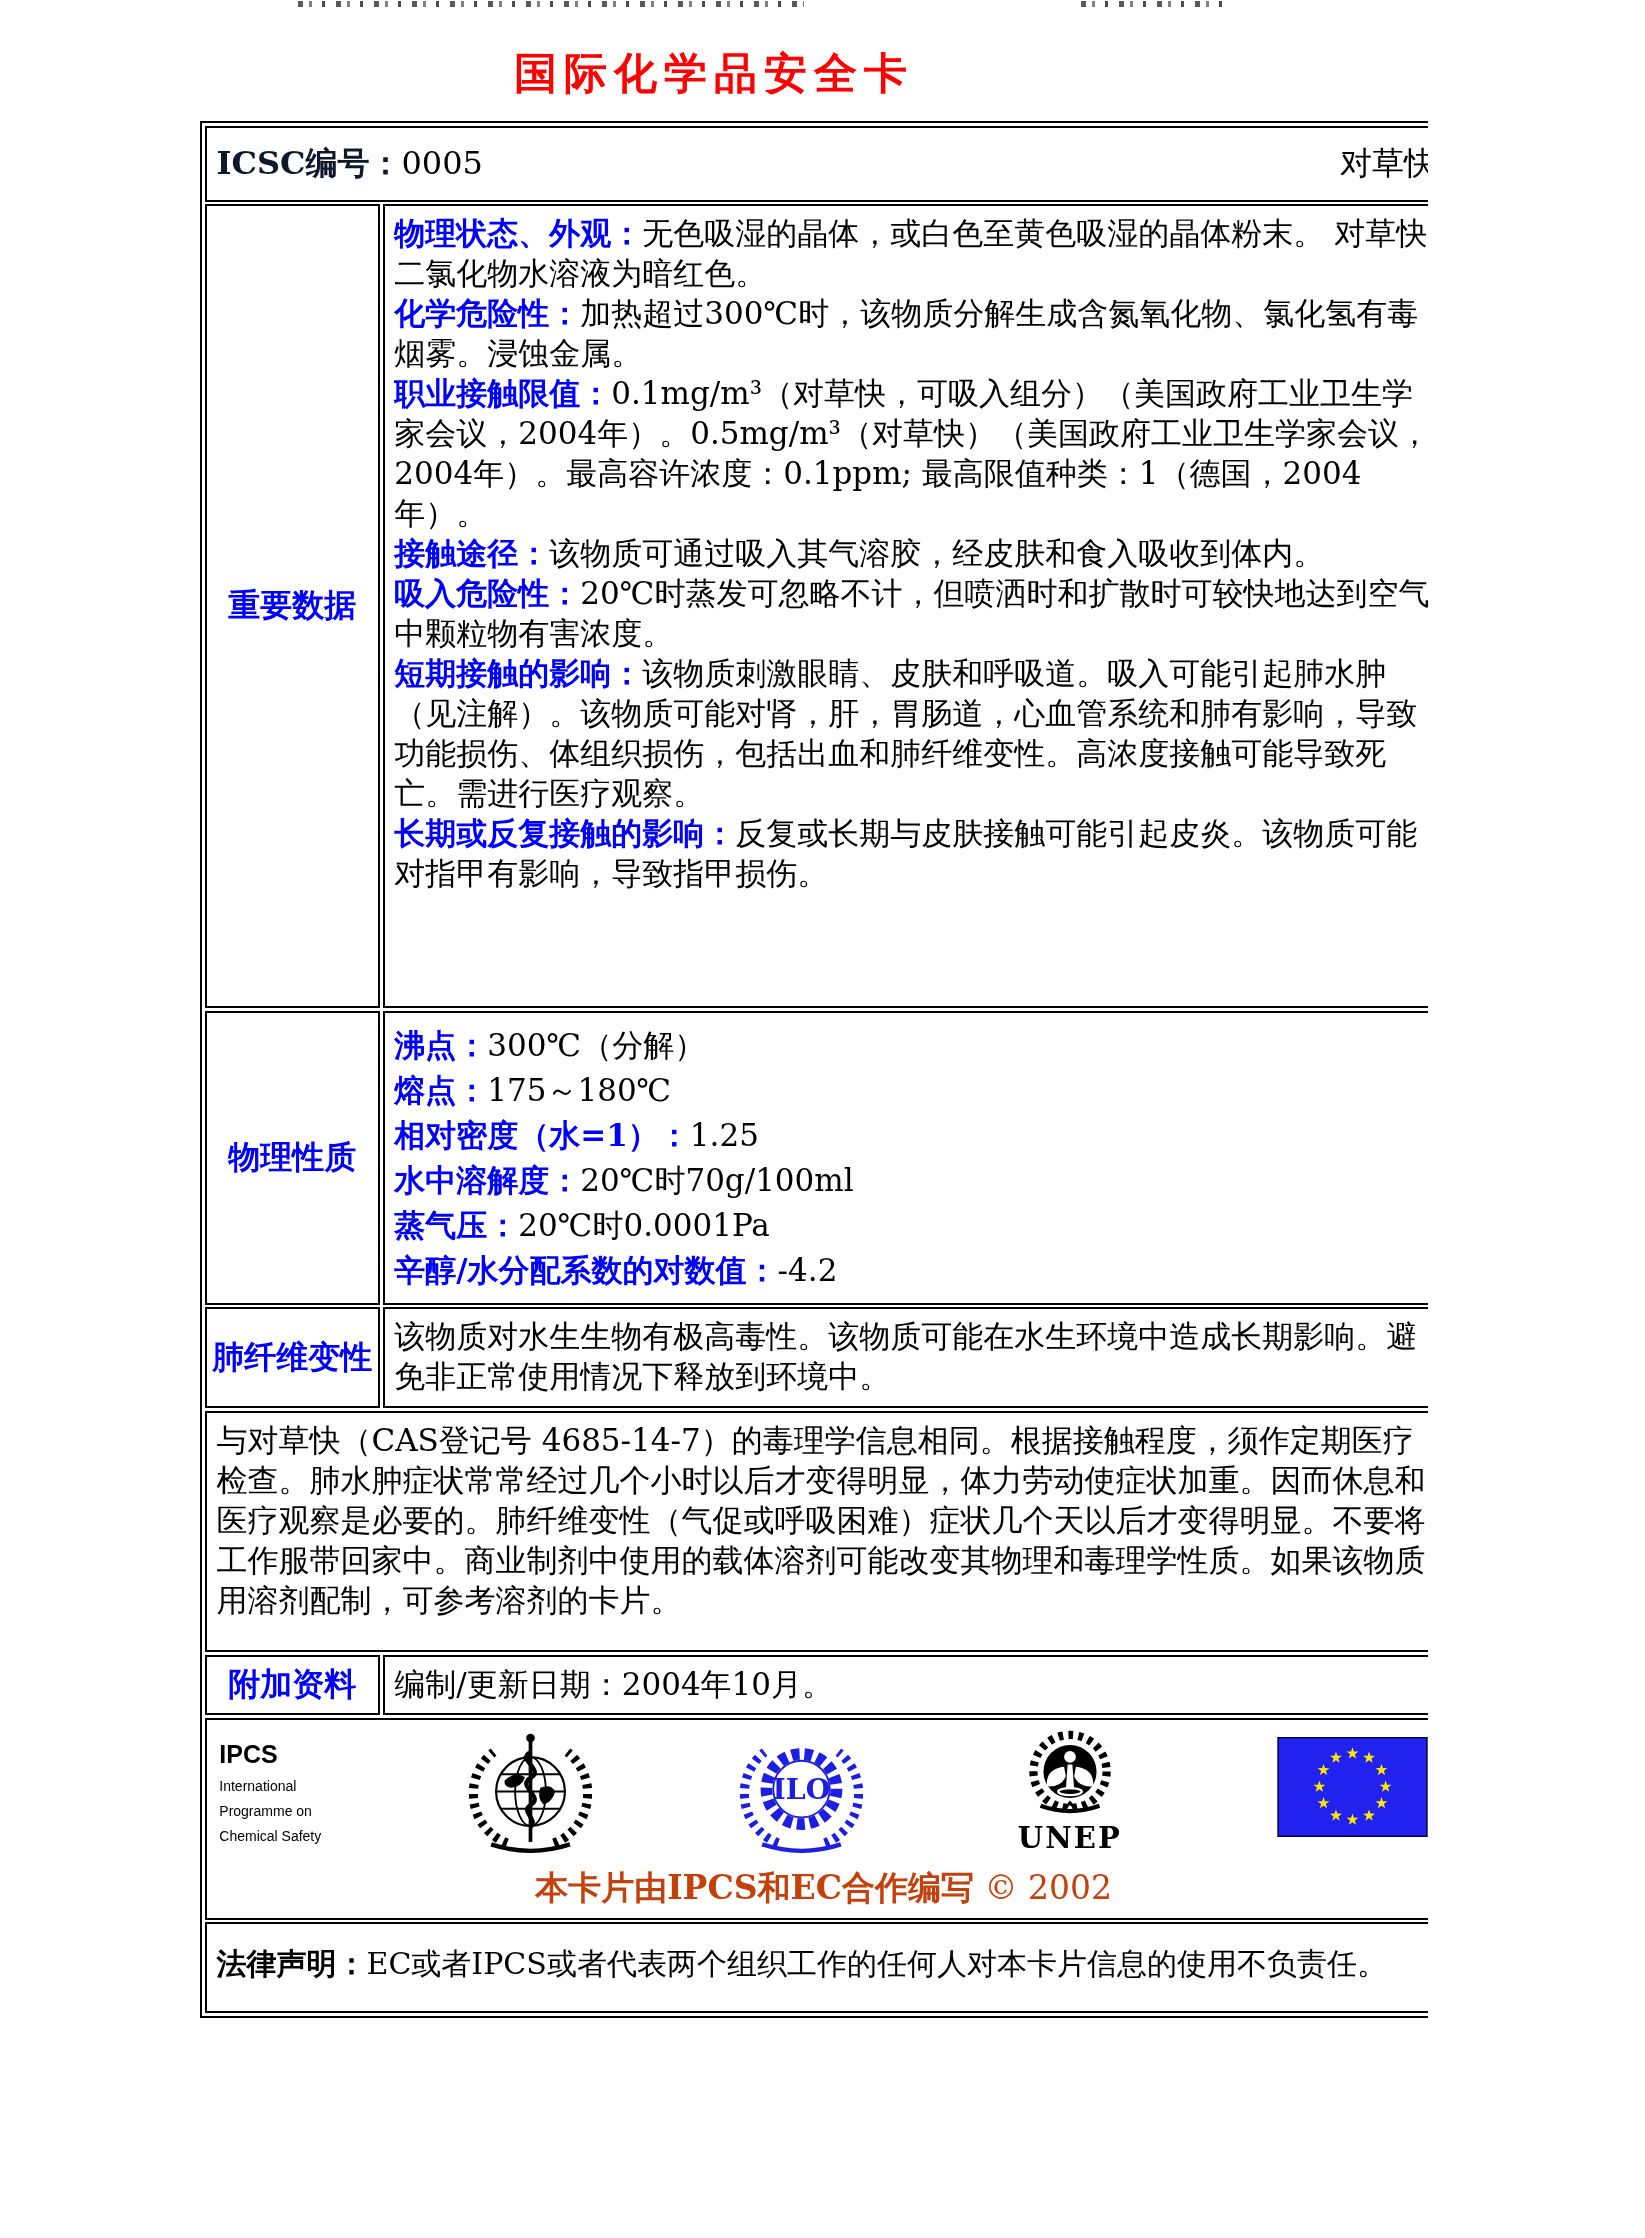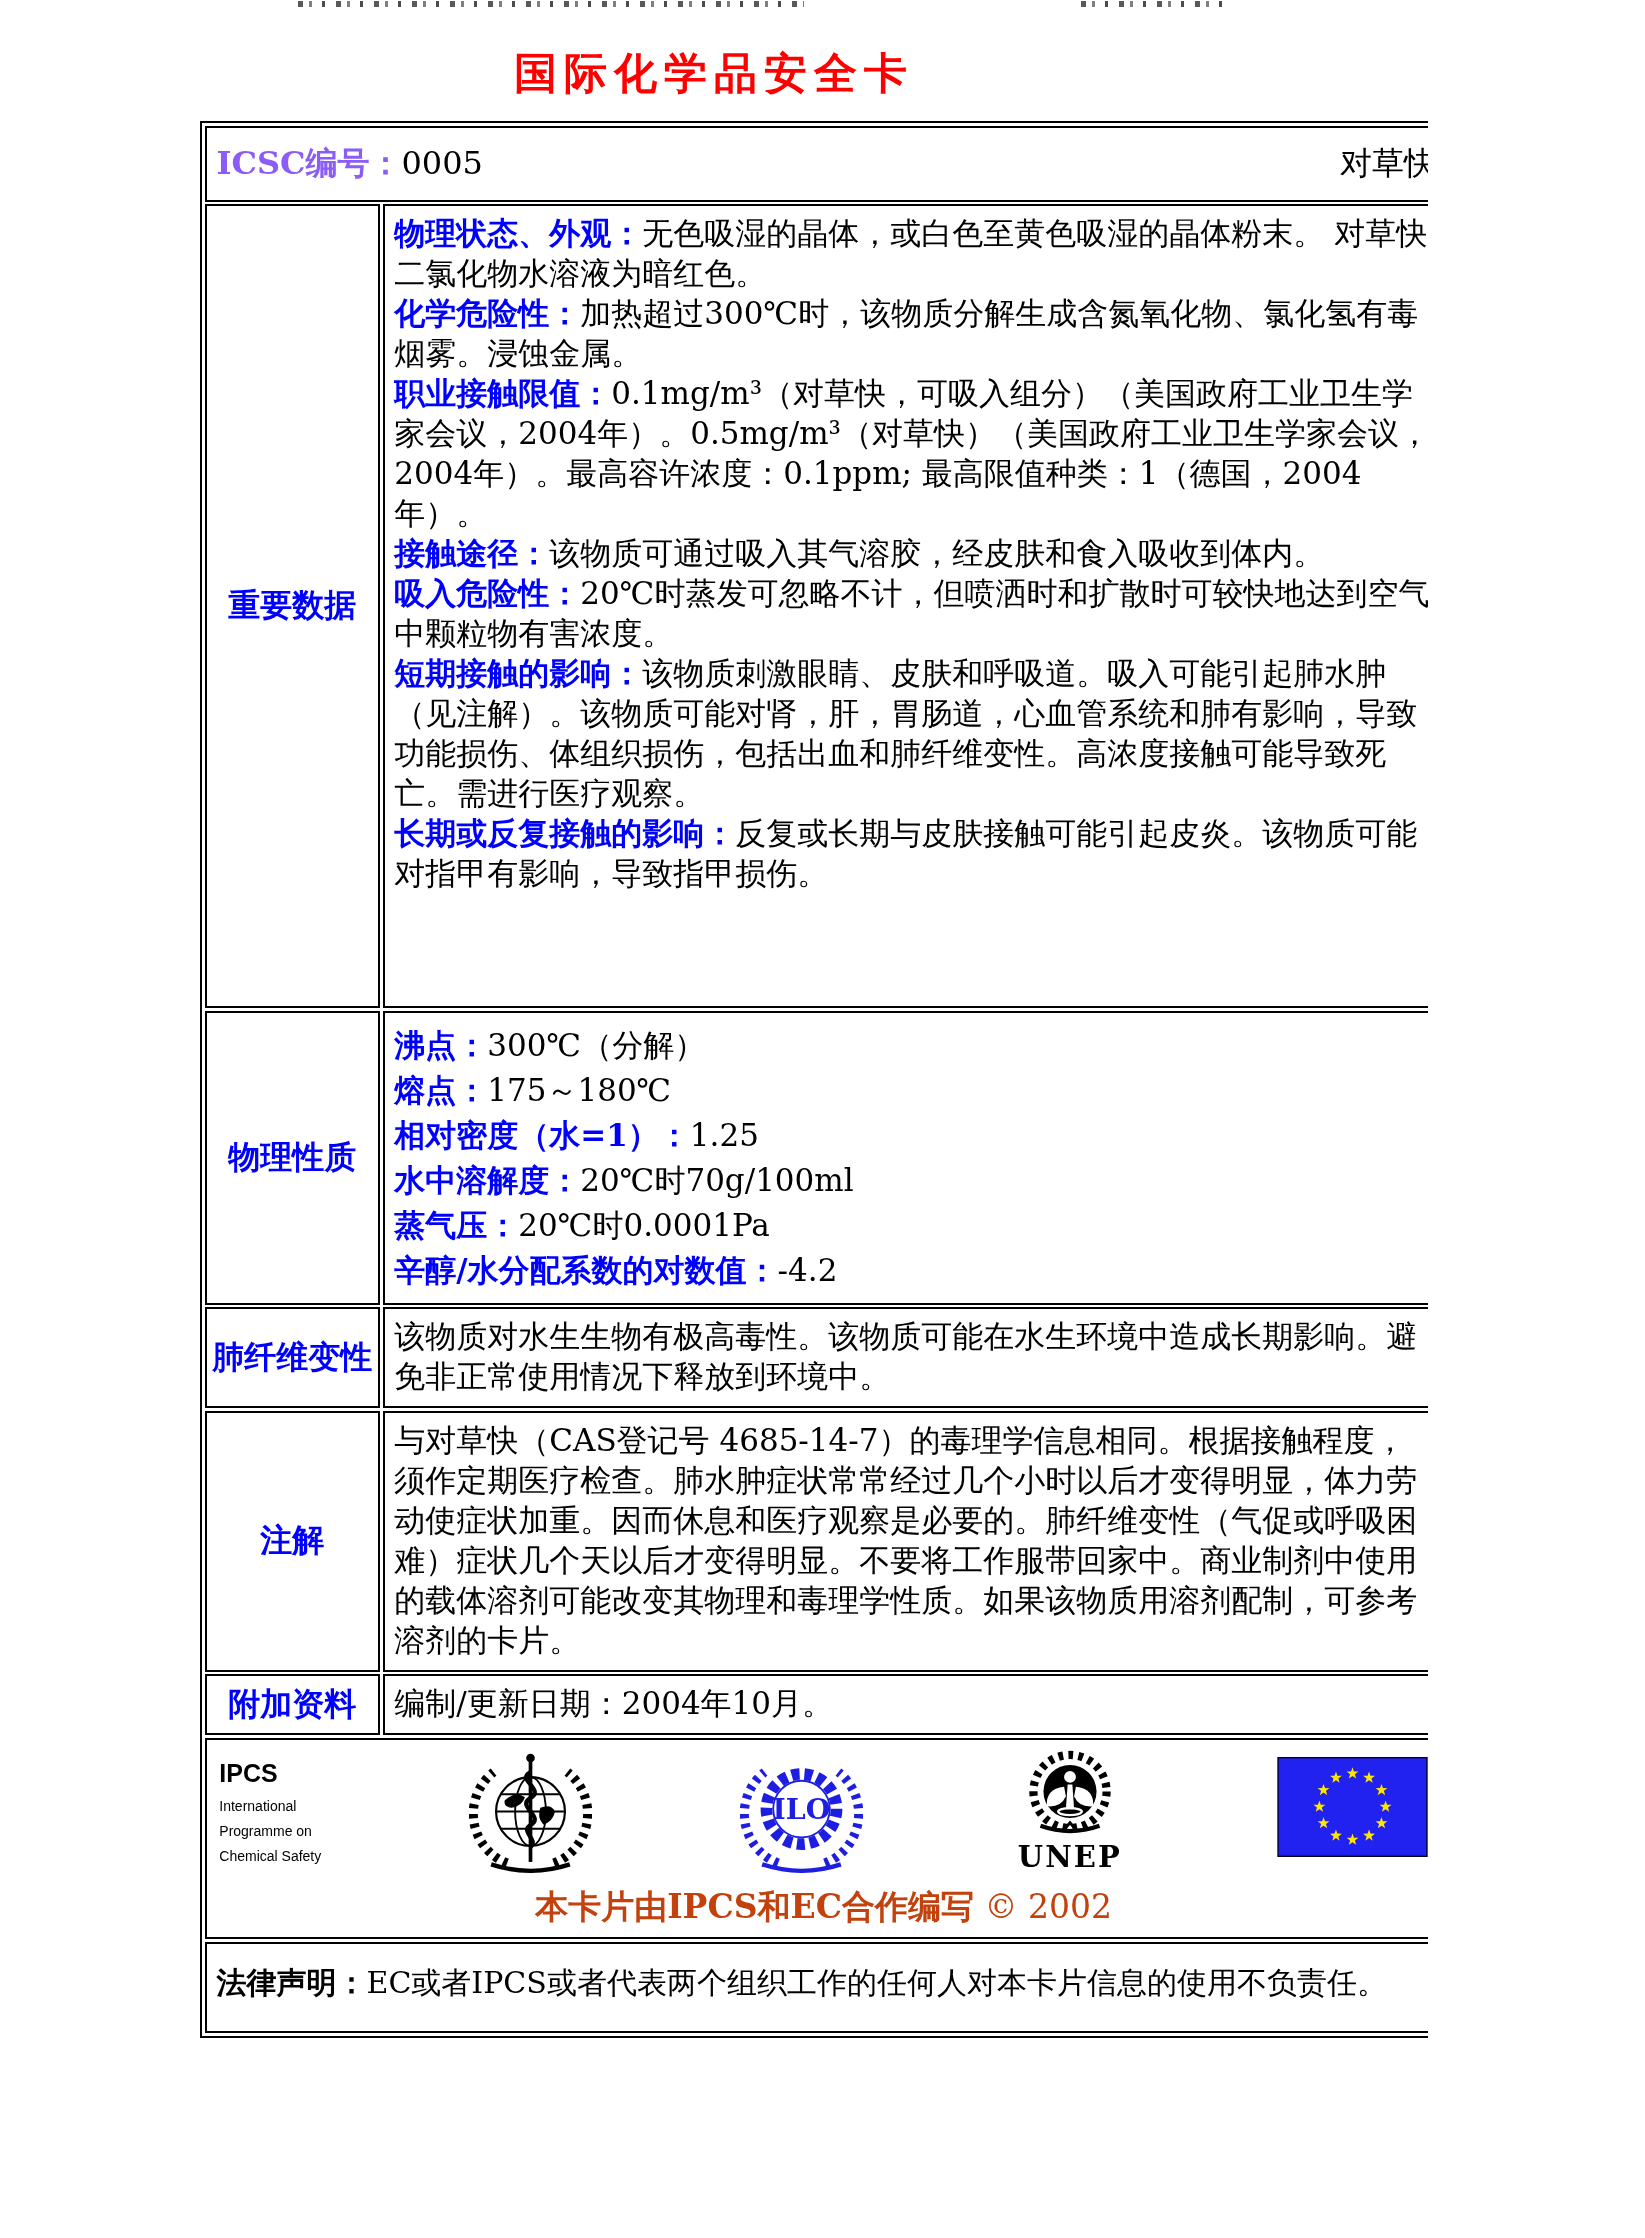--- a/index.html
+++ b/index.html
@@ -25,21 +25,21 @@
   .cell { border:2.1px solid #000; background:#fff; box-sizing:border-box; }
   .single { flex:1; }
   .label-cell {
     flex:0 0 175px; display:flex; align-items:center; justify-content:center;
     color:#0000ff; font-size:32px; font-weight:bold; 
   }
   .content-cell { flex:1; padding:7px 11px 9.7px 9.7px; font-size:31px; line-height:40px; }
 
   .icsc-cell { display:flex; align-items:center; justify-content:space-between;
     height:76px; padding:0 9.7px; font-size:32px; }
-  .blue { color:#8b5cf6; font-weight:bold;text-align:right; }
+  .blue { color:#0f172a; font-weight:bold;text-align:right; }
 
   .para { margin:0; }
   .plabel { color:#0000ff; font-weight:bold; }
 
   .important-content { min-height:804px; }
   .physical-content  { min-height:269px; line-height:45px; padding-top:9.7px; }
   .env-content       { min-height:82px; }
   .notes-content     { min-height:241px; }
   .addl-content      { min-height:46px; display:flex; align-items:center; }
 
@@ -106,21 +106,20 @@
           <div class="para"><span class="plabel">辛醇/水分配系数的对数值：</span><span>-4.2</span></div>
         </div>
     </div>
 
     <div class="row">
       <div class="cell label-cell">肺纤维变性</div>
       <div class="cell content-cell env-content">该物质对水生生物有极高毒性。该物质可能在水生环境中造成长期影响。避免非正常使用情况下释放到环境中。</div>
     </div>
 
     <div class="row">
-      <div class="cell label-cell">注解</div>
       <div class="cell content-cell notes-content">与对草快（CAS登记号 4685-14-7）的毒理学信息相同。根据接触程度，须作定期医疗检查。肺水肿症状常常经过几个小时以后才变得明显，体力劳动使症状加重。因而休息和医疗观察是必要的。肺纤维变性（气促或呼吸困难）症状几个天以后才变得明显。不要将工作服带回家中。商业制剂中使用的载体溶剂可能改变其物理和毒理学性质。如果该物质用溶剂配制，可参考溶剂的卡片。</div>
     </div>
 
     <div class="row">
       <div class="cell label-cell">附加资料</div>
       <div class="cell content-cell addl-content">编制/更新日期：2004年10月。</div>
     </div>
 
     <div class="row">
       <div class="cell single logos-cell">

